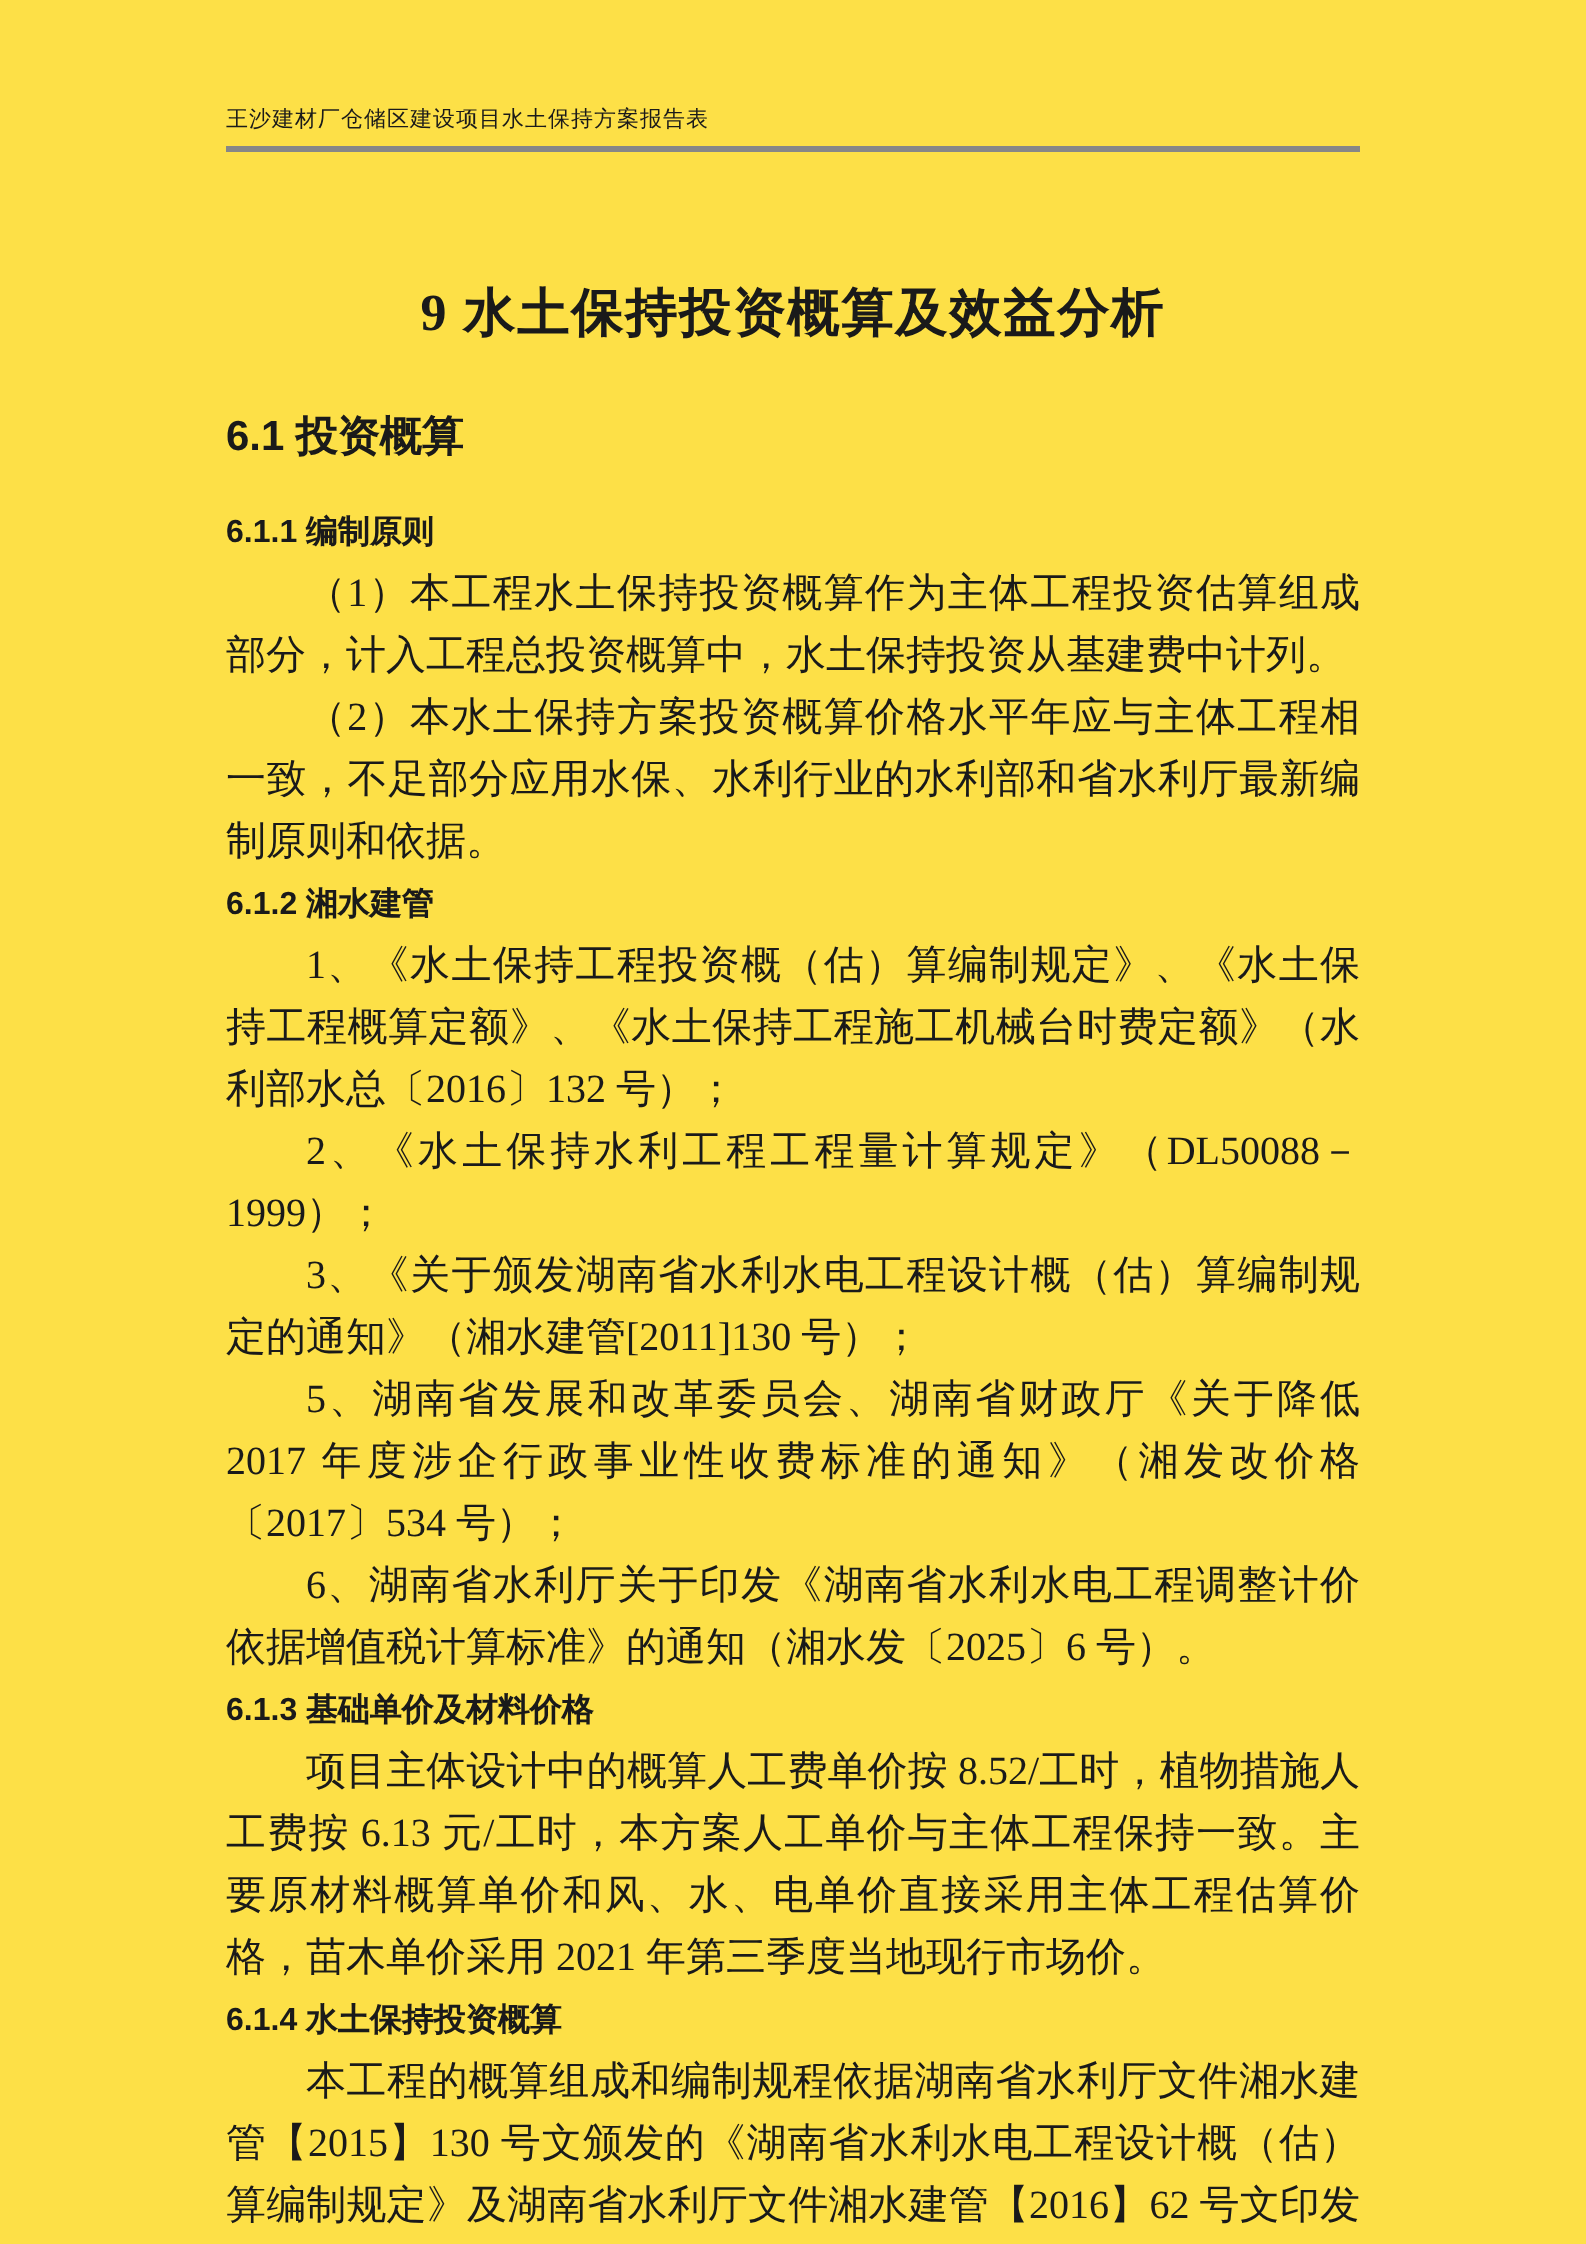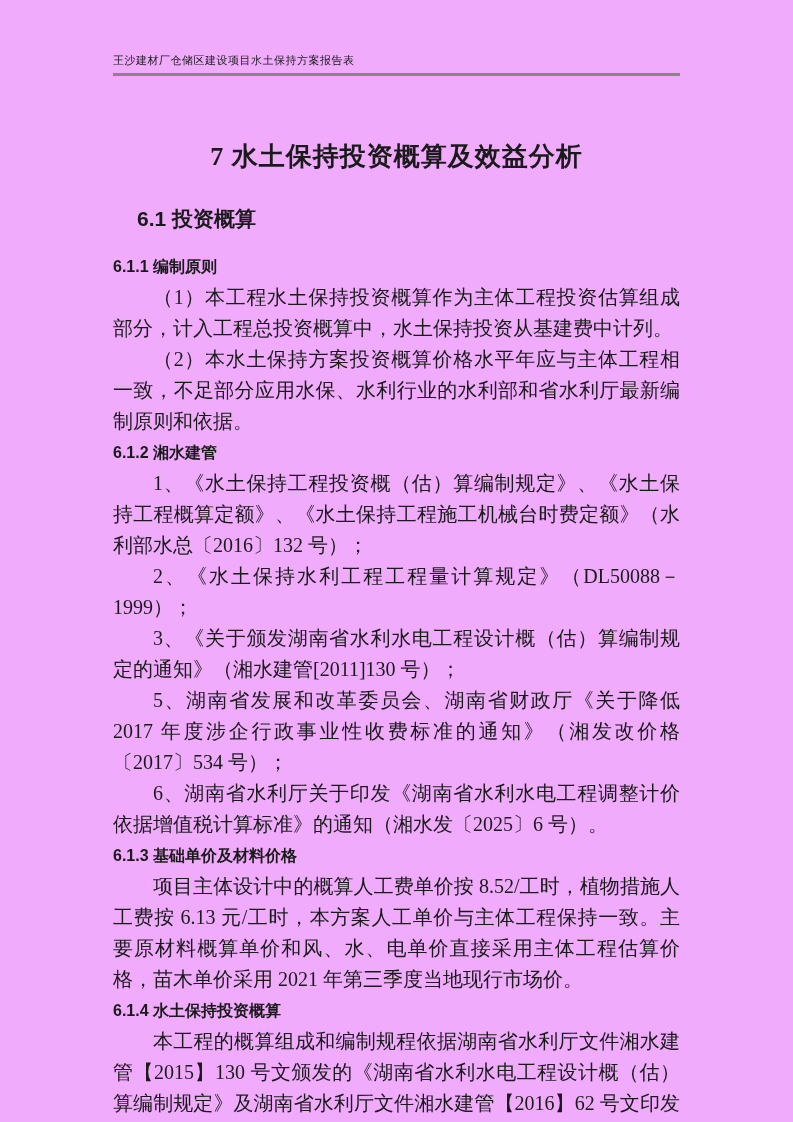--- a/index.html
+++ b/index.html
@@ -5,21 +5,21 @@
   html, body {
     margin: 0;
     padding: 0;
     background: #ffffff;
   }
   .page {
     position: relative;
     width: 793px;
     height: 1122px;
     margin: 0 auto;
-    background: #f0abfc;
+    background: #fde047;
     box-sizing: border-box;
     padding: 52px 113px 0 113px;
     font-family: "Liberation Serif", "DejaVu Serif", serif;
     color: #1a1a1a;
     overflow: hidden;
   }
   .doc-header {
     font-size: 11px;
     line-height: 16px;
     letter-spacing: 0.5px;
@@ -34,21 +34,20 @@
     font-weight: bold;
     font-family: "Liberation Serif", "DejaVu Serif", serif;
     letter-spacing: 1px;
   }
   .section-heading {
     margin-top: 30px;
     font-size: 21px;
     line-height: 26px;
     font-weight: bold;
     font-family: "Liberation Sans", "DejaVu Sans", sans-serif;
-    margin-left: 24px;
   }
   .sub-heading {
     margin: 0;
     font-size: 16px;
     line-height: 31px;
     font-weight: bold;
     font-family: "Liberation Sans", "DejaVu Sans", sans-serif;
   }
   .sub-heading.first {
     margin-top: 19px;
@@ -71,21 +70,21 @@
 </style>
 </head>
 <body>
 
 <div class="page">
 
   <div class="doc-header">
     <span>王沙建材厂仓储区建设项目水土保持方案报告表</span>
   </div>
 
-  <h1 class="chapter-title">7 水土保持投资概算及效益分析</h1>
+  <h1 class="chapter-title">9 水土保持投资概算及效益分析</h1>
 
   <h2 class="section-heading">6.1 投资概算</h2>
 
   <h3 class="sub-heading first">6.1.1 编制原则</h3>
 
   <p class="para">（1）本工程水土保持投资概算作为主体工程投资估算组成部分，计入工程总投资概算中，水土保持投资从基建费中计列。</p>
 
   <p class="para">（2）本水土保持方案投资概算价格水平年应与主体工程相一致，不足部分应用水保、水利行业的水利部和省水利厅最新编制原则和依据。</p>
 
   <h3 class="sub-heading">6.1.2 湘水建管</h3>

